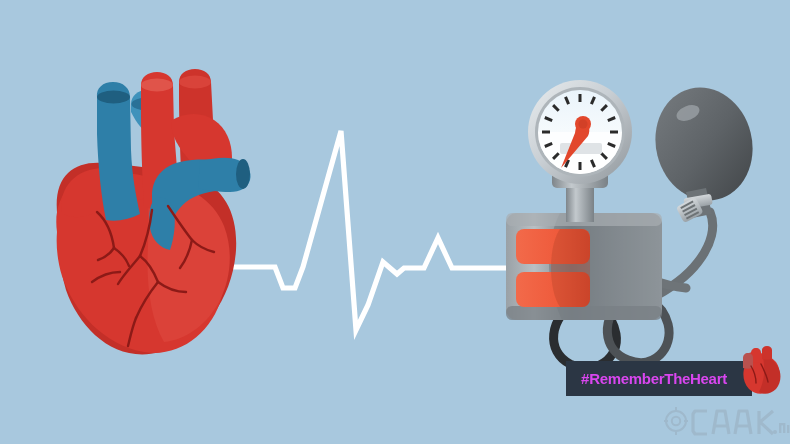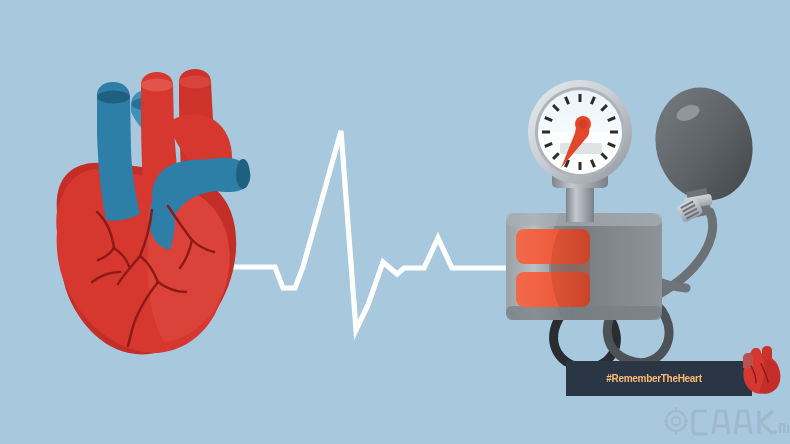--- a/index.html
+++ b/index.html
@@ -32,22 +32,22 @@
     height: 35px;
     background: #2b3644;
     display: flex;
     align-items: center;
     justify-content: center;
     box-sizing: border-box;
     padding-left: 4px;
     padding-right: 14px;
   }
   .banner-text {
-    color: #fdba74;
-    font-size: 10px;
+    color: #d946ef;
+    font-size: 15px;
     font-weight: bold;
     letter-spacing: -0.3px;
     white-space: nowrap;
     font-family: "Liberation Sans", sans-serif;
   }
   .banner-heart {
     position: absolute;
     left: 737px;
     top: 346px;
     width: 48px;

